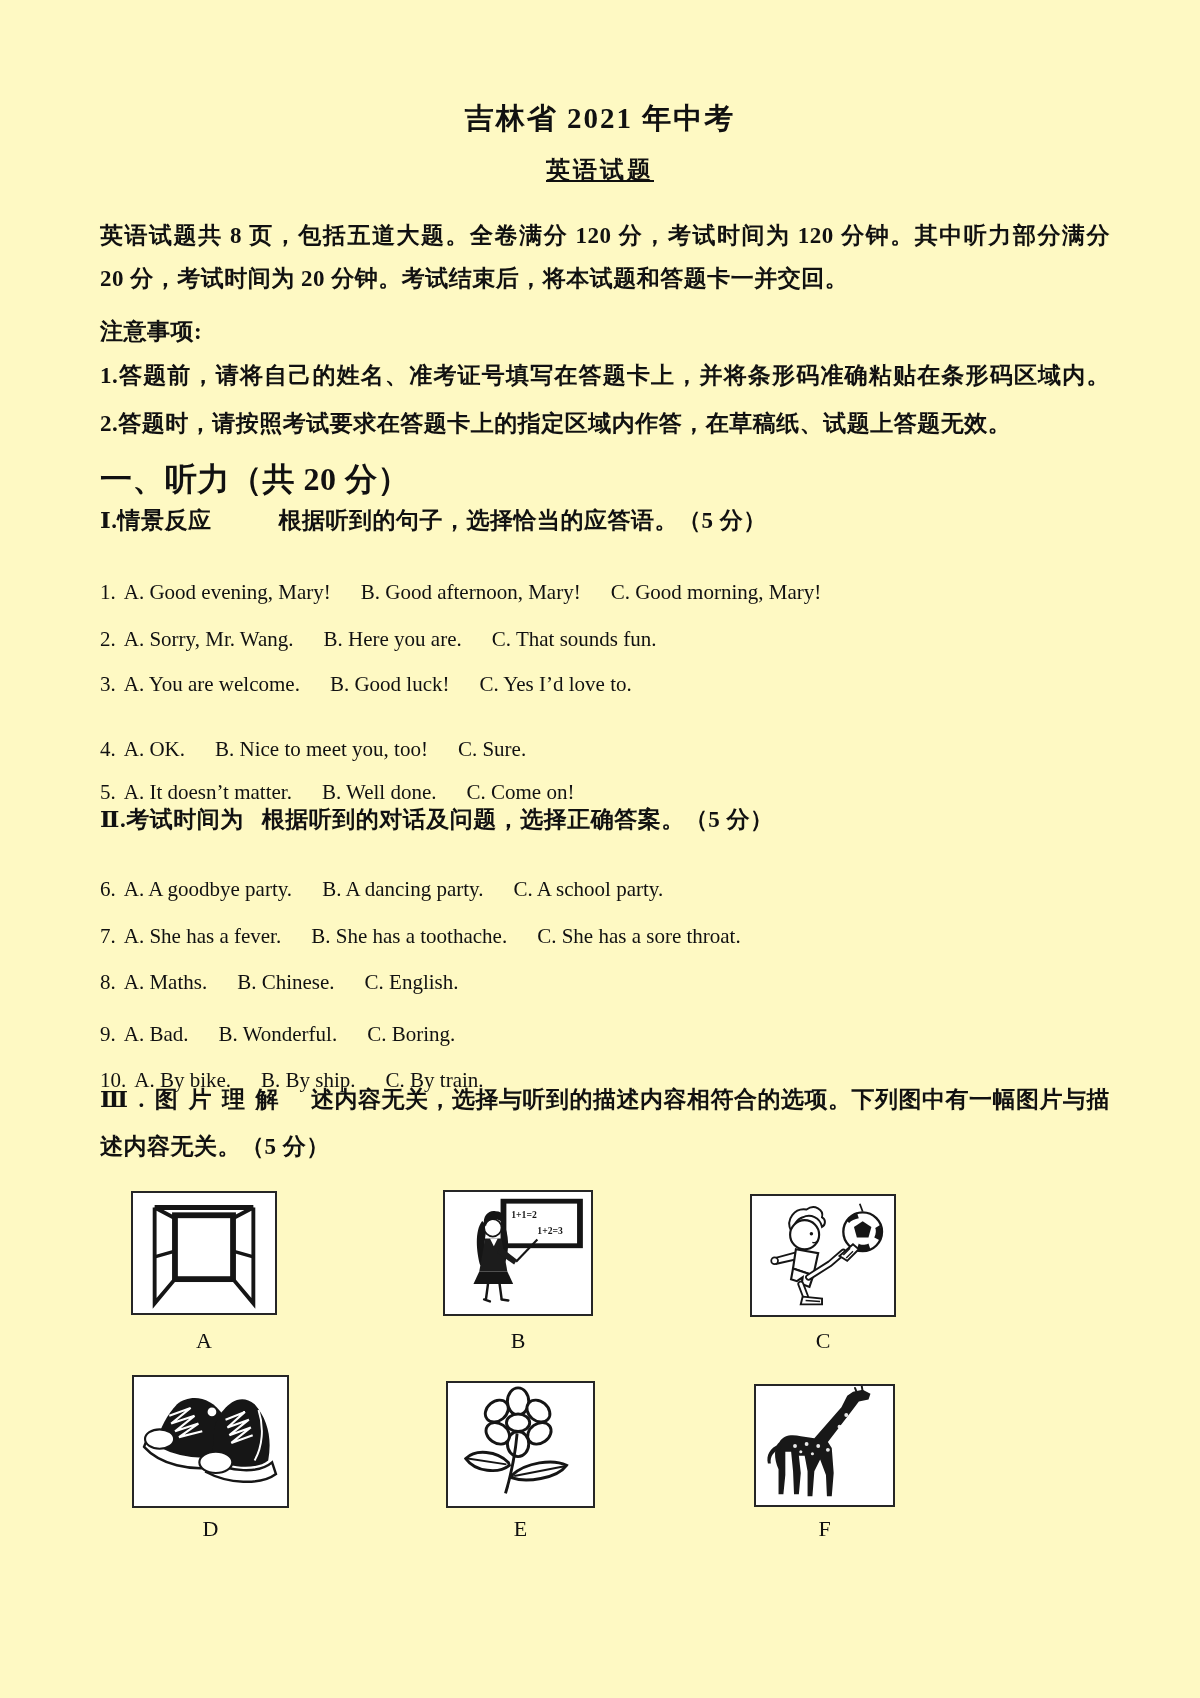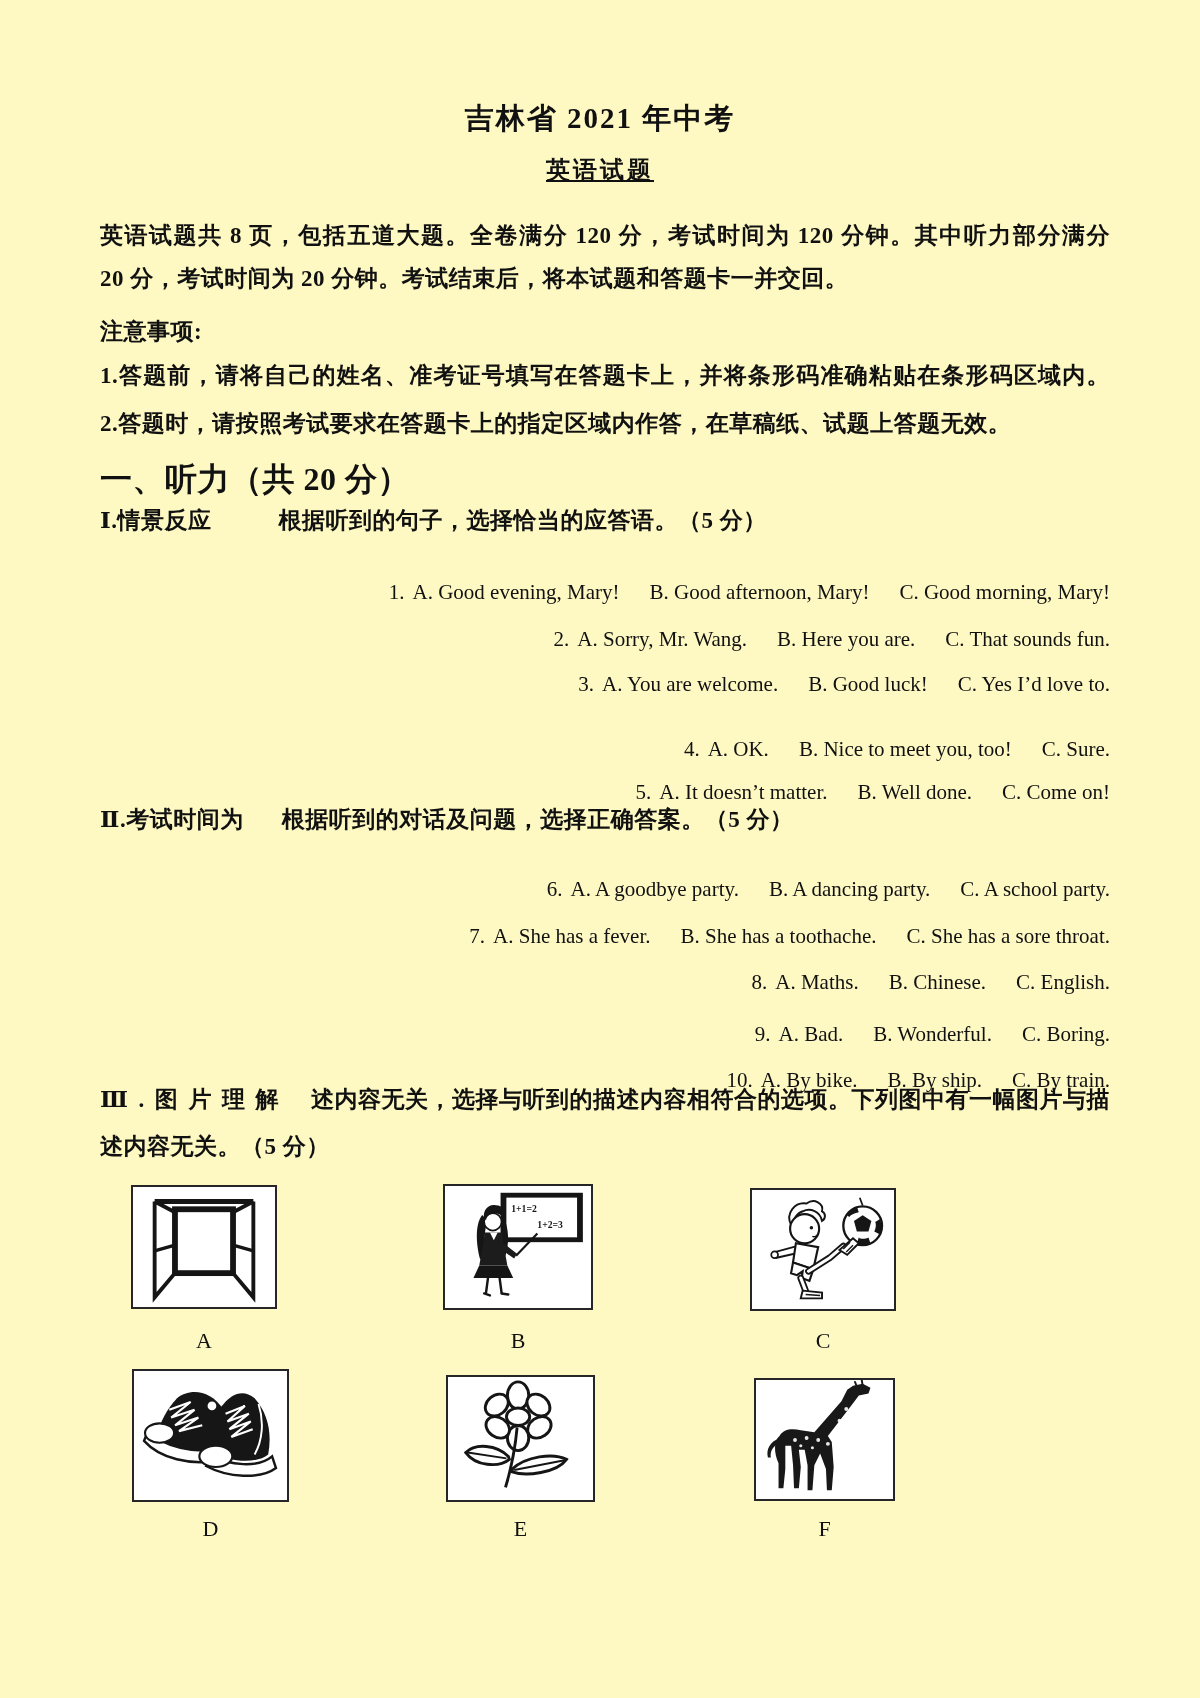--- a/index.html
+++ b/index.html
@@ -9,25 +9,25 @@
     font-family:"Liberation Serif","DejaVu Serif",serif;
     overflow:hidden;
   }
   .line { position:absolute; left:100px; width:1010px; line-height:1.18; white-space:nowrap; }
   .zh   { font-size:23px; font-weight:bold; letter-spacing:0.5px; }
   .fill { white-space:normal; text-align:justify; text-align-last:justify; }
   .center { left:0; width:1200px; text-align:center; white-space:nowrap; }
   .t1 { top:101px; font-size:29px; font-weight:bold; letter-spacing:2px; }
   .t2 { top:156px; font-size:24px; font-weight:bold; letter-spacing:3px;text-decoration:underline; }
   .sec { font-size:32px; }
-  .q { font-size:21px; white-space:nowrap;text-align:right; }
+  .q { font-size:21px; white-space:nowrap; }
   .q .opt { margin-left:30px; }
   .q .opt.first { margin-left:8px; }
   .part-instr { display:inline-block; }
-  .fig { position:absolute; border:2px solid #262626; background:#fff; box-sizing:border-box; }
+  .fig { position:absolute; border:2px solid #262626; background:#fff; box-sizing:border-box;margin-top:6px; }
   .fig svg { display:block; width:100%; height:100%; }
   .figlabel { position:absolute; font-size:22px; text-align:center; }
   .ink { stroke:#151515; }
 </style>
 </head>
 <body>
 
 <div class="page">
 
   <div class="line center t1">吉林省 2021 年中考</div>
@@ -56,21 +56,21 @@
     <span>3.</span><span class="opt first">A. You are welcome.</span><span class="opt">B. Good luck!</span><span class="opt">C. Yes  I’d love to.</span>
   </p>
   <p class="line q" style="top:716px">
     <span>4.</span><span class="opt first">A. OK.</span><span class="opt">B. Nice to meet you, too!</span><span class="opt">C. Sure.</span>
   </p>
   <p class="line q" style="top:759px">
     <span>5.</span><span class="opt first">A. It doesn’t matter.</span><span class="opt">B. Well done.</span><span class="opt">C. Come on!</span>
   </p>
 
   <div class="line zh" style="top:806px">
-    <span>Ⅱ.考试时间为</span><span class="part-instr" style="margin-left:38px">根据听到的对话及问题，选择正确答案。（5 分）</span>
+    <span>Ⅱ.考试时间为</span><span class="part-instr" style="margin-left:18px">根据听到的对话及问题，选择正确答案。（5 分）</span>
   </div>
 
   <p class="line q" style="top:856px">
     <span>6.</span><span class="opt first">A. A goodbye party.</span><span class="opt">B. A dancing party.</span><span class="opt">C. A school party.</span>
   </p>
   <p class="line q" style="top:903px">
     <span>7.</span><span class="opt first">A. She has a fever.</span><span class="opt">B. She has a toothache.</span><span class="opt">C. She has a sore throat.</span>
   </p>
   <p class="line q" style="top:949px">
     <span>8.</span><span class="opt first">A. Maths.</span><span class="opt">B. Chinese.</span><span class="opt">C. English.</span>

